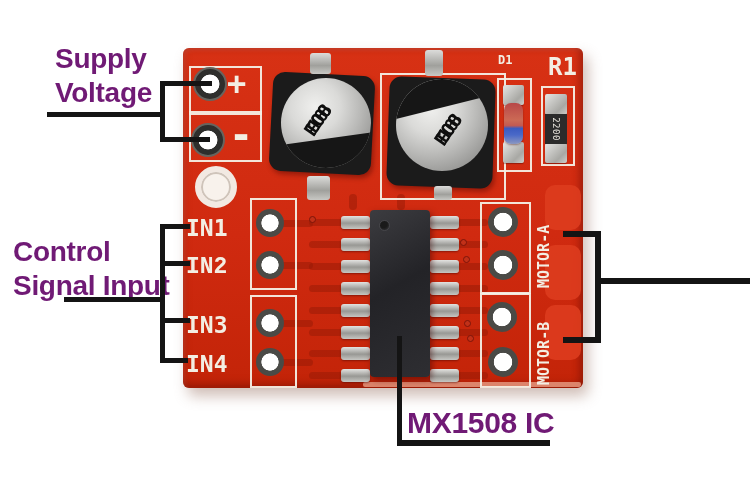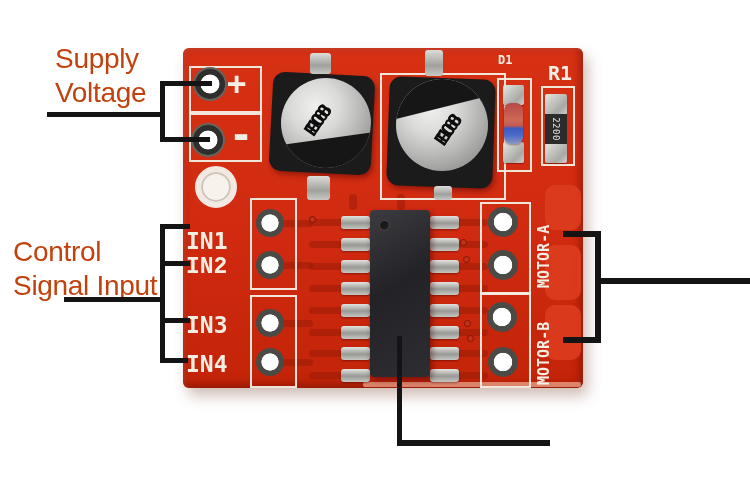--- a/index.html
+++ b/index.html
@@ -1,19 +1,19 @@
 <!DOCTYPE html>
 <html><head>
 <meta charset="utf-8">
 <style>
   html,body{margin:0;padding:0;background:#fff;}
   #canvas{position:relative;width:750px;height:500px;background:#ffffff;overflow:hidden;
           font-family:"Liberation Sans",sans-serif;}
   
-  .ann-text{position:absolute;color:#c2410c;font-weight:400;font-size:28px;line-height:34px;
+  .ann-text{position:absolute;color:#701a75;font-weight:700;font-size:28px;line-height:34px;
             letter-spacing:-0.3px;white-space:nowrap;}
   .ann-line{position:absolute;background:#141414;}
   
   #board{position:absolute;left:183px;top:48px;width:400px;height:340px;border-radius:6px;
          background:linear-gradient(180deg,#d73114 0%,#d02a10 55%,#c32408 100%);
          box-shadow:5px 8px 14px rgba(150,110,95,.45), inset 0 -4px 8px rgba(90,12,0,.35),
                     inset -4px 0 7px rgba(90,12,0,.25), inset 2px 2px 4px rgba(255,255,255,.12);}
   #board *{position:absolute;}
   .outline{border:2px solid rgba(244,239,229,.95);background:transparent;}
   .silk{color:#f3eee3;font-family:"DejaVu Sans Mono",monospace;font-weight:bold;}
@@ -116,35 +116,35 @@
         <span>F08</span>
       </div>
     </div>
 
     <div class="silk" style="left:315px;top:5px;font-size:12px;">D1</div>
     <div class="outline" style="left:314px;top:30px;width:31px;height:90px;"></div>
     <div class="smdpad" style="left:320px;top:37px;width:21px;height:20px;"></div>
     <div class="smdpad" style="left:320px;top:94px;width:21px;height:21px;"></div>
     <div style="left:321px;top:55px;width:19px;height:41px;border-radius:7px;background:linear-gradient(180deg,#b84848 0%,#cc6a55 42%,#c25a52 55%,#3b5bc0 62%,#4a69c8 78%,#8b97c0 100%);box-shadow:0 1px 2px rgba(60,0,0,.4);"></div>
 
-    <div class="silk" style="left:365px;top:5px;font-size:20px;margin-top:8px;">R1</div>
+    <div class="silk" style="left:365px;top:5px;font-size:24px;">R1</div>
     <div class="outline" style="left:358px;top:38px;width:30px;height:76px;"></div>
     <div class="smdpad" style="left:362px;top:46px;width:22px;height:21px;"></div>
     <div class="smdpad" style="left:362px;top:95px;width:22px;height:20px;"></div>
     <div style="left:362px;top:66px;width:22px;height:30px;background:#2b2b2b;display:flex;align-items:center;justify-content:center;">
       <span style="position:static;color:#e9e6dd;font-size:9px;font-family:'DejaVu Sans Mono',monospace;transform:rotate(90deg);letter-spacing:.5px;">2200</span>
     </div>
 
     <div class="outline" style="left:67px;top:150px;width:43px;height:88px;"></div>
     <div class="outline" style="left:67px;top:247px;width:43px;height:89px;"></div>
     <div class="pad-m" style="left:73px;top:161px;width:28px;height:28px;"></div>
     <div class="pad-m" style="left:73px;top:203px;width:28px;height:28px;"></div>
     <div class="pad-m" style="left:73px;top:261px;width:28px;height:28px;"></div>
     <div class="pad-m" style="left:73px;top:300px;width:28px;height:28px;"></div>
-    <div class="silk" style="left:3px;top:167px;font-size:23px;margin-top:13px;">IN1</div>
+    <div class="silk" style="left:3px;top:167px;font-size:23px;">IN1</div>
     <div class="silk" style="left:3px;top:206px;font-size:23px;font-family:Liberation Mono, monospace;">IN2</div>
     <div class="silk" style="left:3px;top:264px;font-size:23px;">IN3</div>
     <div class="silk" style="left:3px;top:303px;font-size:23px;">IN4</div>
 
     <div class="outline" style="left:297px;top:154px;width:47px;height:88px;"></div>
     <div class="outline" style="left:297px;top:245px;width:47px;height:91px;"></div>
     <div class="pad-m" style="left:305px;top:159px;width:30px;height:30px;"></div>
     <div class="pad-m" style="left:305px;top:202px;width:30px;height:30px;"></div>
     <div class="pad-m" style="left:304px;top:254px;width:30px;height:30px;"></div>
     <div class="pad-m" style="left:305px;top:299px;width:30px;height:30px;"></div>
@@ -194,14 +194,15 @@
 
   <div class="ann-text" style="left:612px;top:209px;line-height:37px;">
   </div>
   <div class="ann-line" style="left:595px;top:278px;width:155px;height:6px;"></div>
   <div class="ann-line" style="left:595px;top:231px;width:6px;height:112px;"></div>
   <div class="ann-line" style="left:563px;top:231px;width:38px;height:6px;"></div>
   <div class="ann-line" style="left:563px;top:337px;width:38px;height:6px;"></div>
 
   <div class="ann-line" style="left:397px;top:336px;width:5px;height:110px;"></div>
   <div class="ann-line" style="left:397px;top:440px;width:153px;height:6px;"></div>
+  <div class="ann-text" style="left:407px;top:406px;font-size:30px;">MX1508 IC</div>
 
 </div>
 
 </body></html>

